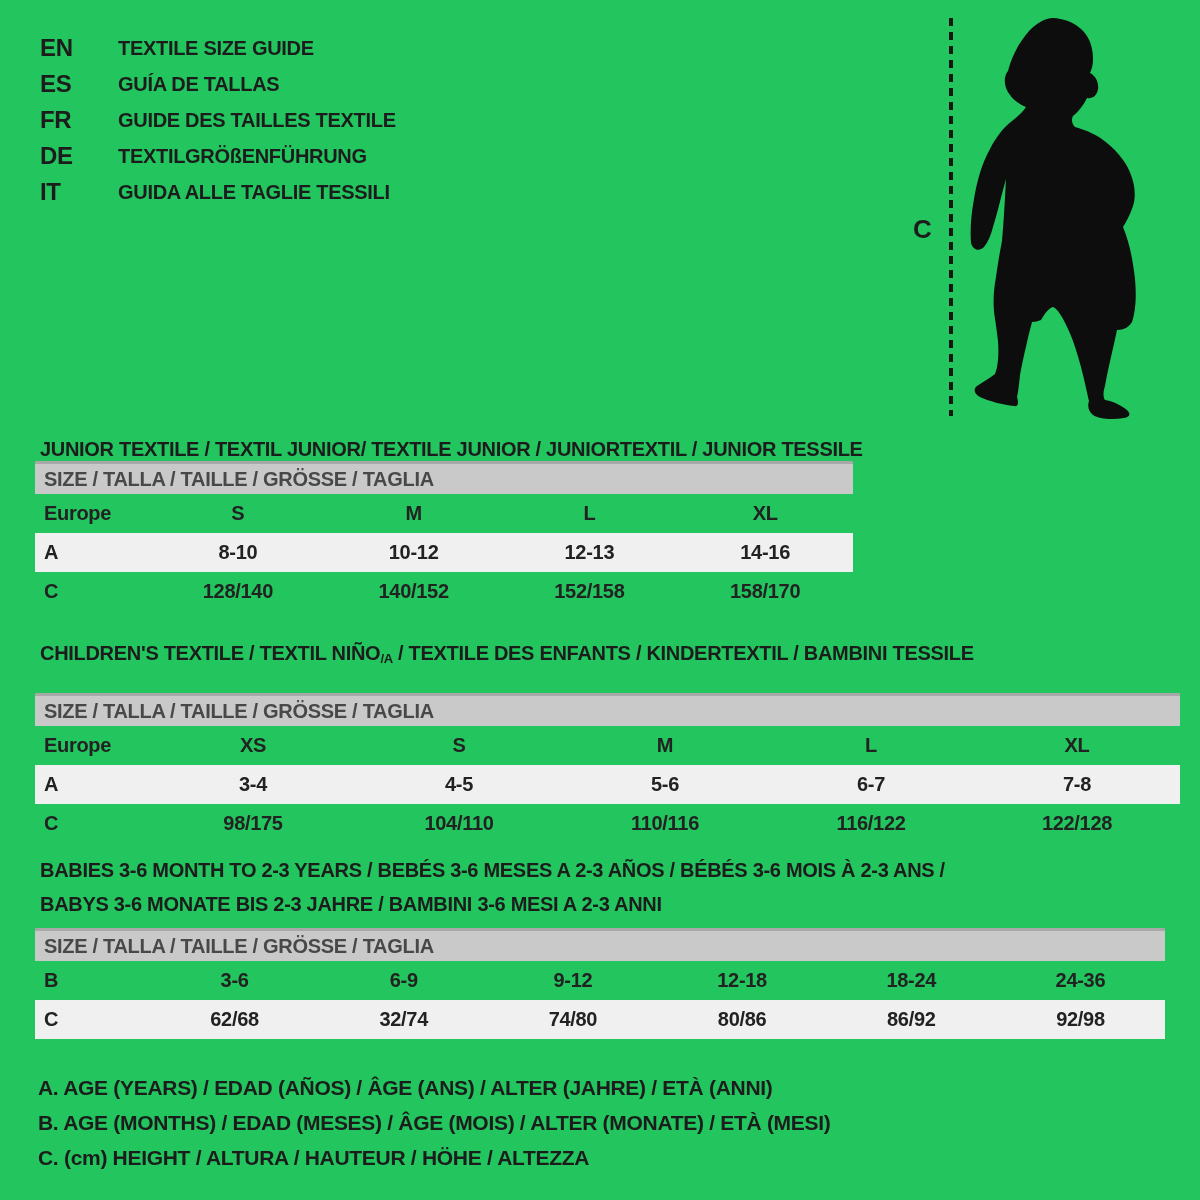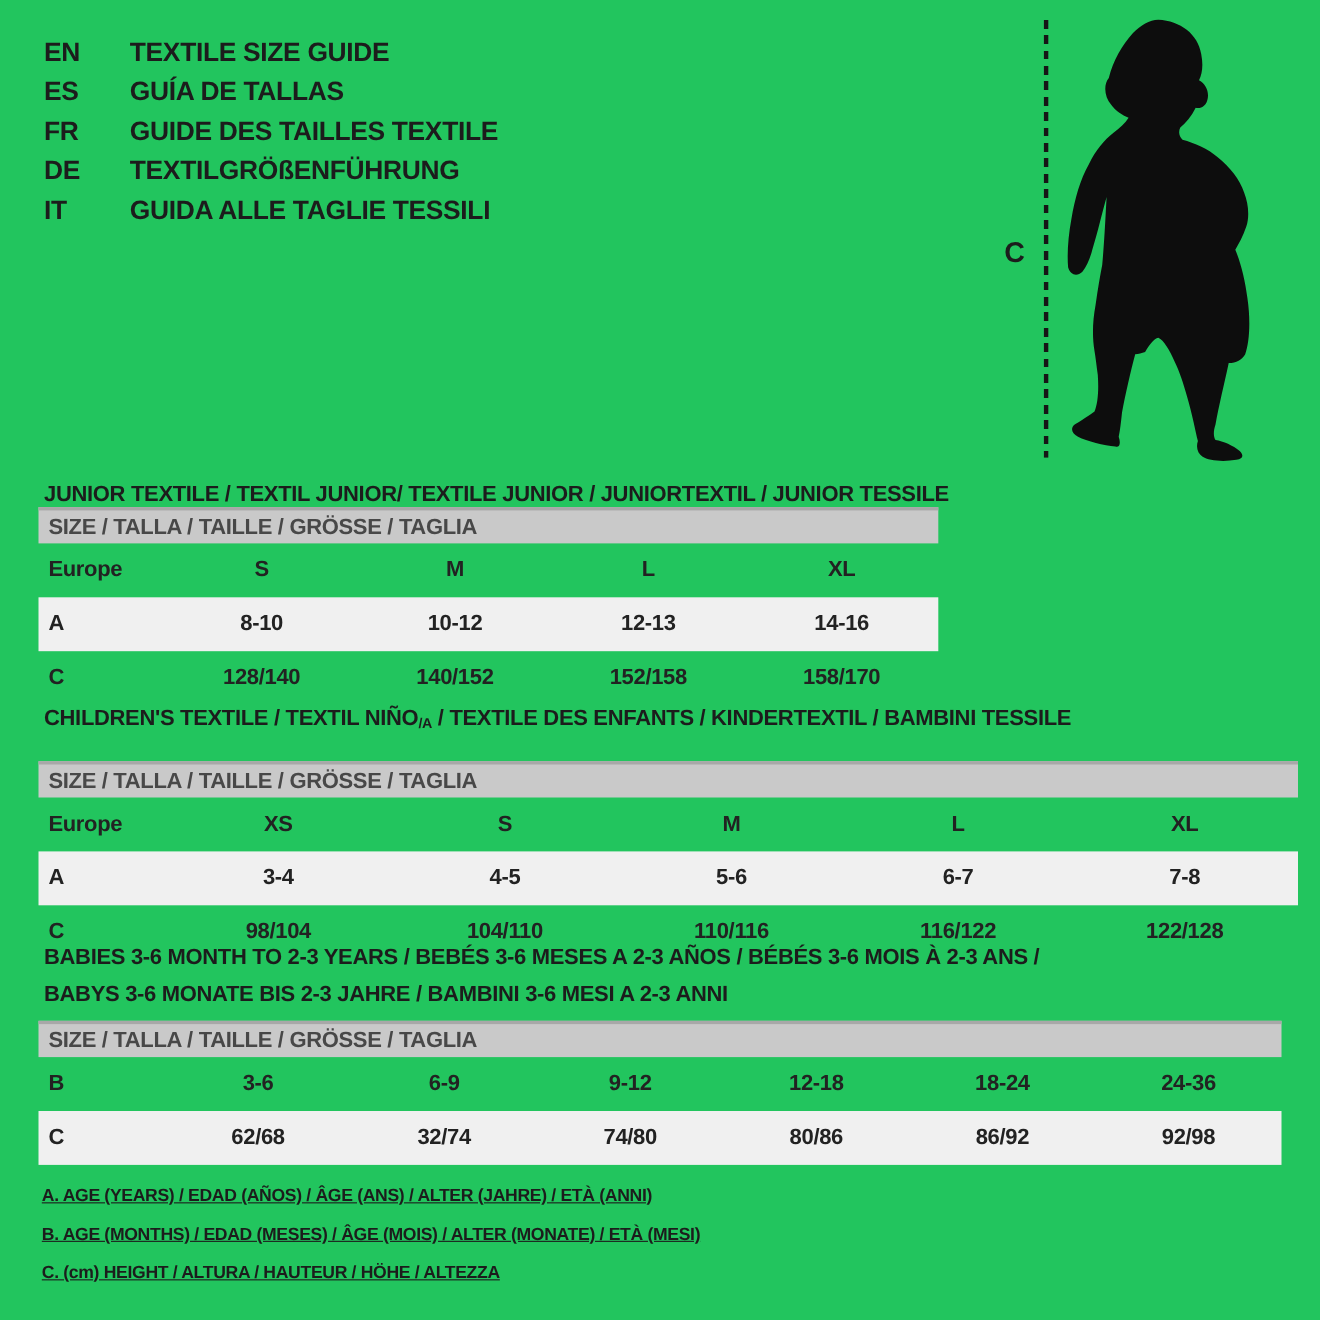--- a/index.html
+++ b/index.html
@@ -12,21 +12,21 @@
     letter-spacing: -0.3px;
     position: relative;
     overflow: hidden;
   }
   .page { position: absolute; inset: 0; background: #22c55e; }
 
   
   .lang-block { position: absolute; left: 40px; top: 30px; }
   .lang-row { display: flex; height: 36px; align-items: center; }
   .lang-code { width: 78px; font-size: 24px; }
-  .lang-title { font-size: 24px; }
+  .lang-title { font-size: 20px; }
 
   
   .figure { position: absolute; left: 905px; top: 14px; width: 250px; height: 418px; }
   .c-label { position: absolute; left: 8px; top: 200px; font-size: 26px; }
   .dash-line {
     position: absolute; left: 44px; top: 4px; width: 4px; height: 398px;
     background: repeating-linear-gradient(to bottom, #161616 0px, #161616 8px, transparent 8px, transparent 14px);
   }
   .figure svg { position: absolute; left: 55px; top: 1px; }
 
@@ -42,28 +42,28 @@
   .section-babies .sec-heading { line-height: 34px; margin-bottom: 7px; }
   .sub-a { font-size: 13px; position: relative; top: 3px; }
 
   
   .tbl { width: 100%; }
   .tbl-bar {
     height: 33px; background: #c9c9c9; border-top: 3px solid #a8a8a8;
     display: flex; align-items: center; padding-left: 9px;
     font-size: 20px; color: #484848;
   }
-  .tbl-row { display: flex; height: 49px; align-items: center; font-size: 20px; }
+  .tbl-row { display: flex; height: 39px; align-items: center; font-size: 20px; }
   .tbl-row.alt { background: #f0f0f0; }
   .row-label { width: 115px; padding-left: 9px; color: #222; }
   .cell { flex: 1; text-align: center; color: #222; }
 
   
   .footnotes { position: absolute; left: 38px; top: 1070px; }
-  .footnote { font-size: 16px; line-height: 35px; white-space: nowrap; text-decoration: underline; }
+  .footnote { font-size: 21px; line-height: 35px; white-space: nowrap; }
 </style>
 </head>
 <body>
 
 <div class="page">
 
   <div class="lang-block">
     <div class="lang-row">
       <span class="lang-code">EN</span>
       <span class="lang-title">TEXTILE SIZE GUIDE</span>
@@ -164,21 +164,21 @@
       <div class="tbl-row alt">
         <span class="row-label">A</span>
         <span class="cell">3-4</span>
         <span class="cell">4-5</span>
         <span class="cell">5-6</span>
         <span class="cell">6-7</span>
         <span class="cell">7-8</span>
       </div>
       <div class="tbl-row">
         <span class="row-label">C</span>
-        <span class="cell">98/104</span>
+        <span class="cell">98/175</span>
         <span class="cell">104/110</span>
         <span class="cell">110/116</span>
         <span class="cell">116/122</span>
         <span class="cell">122/128</span>
       </div>
     </div>
   </div>
 
   <div class="section section-babies">
     <h2 class="sec-heading">

